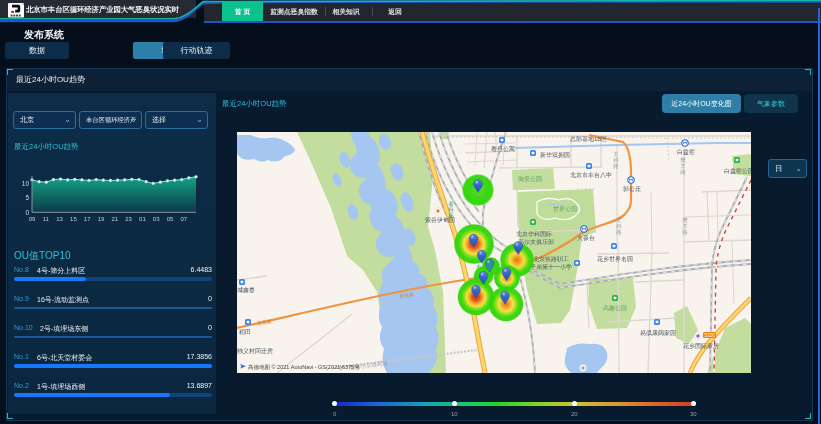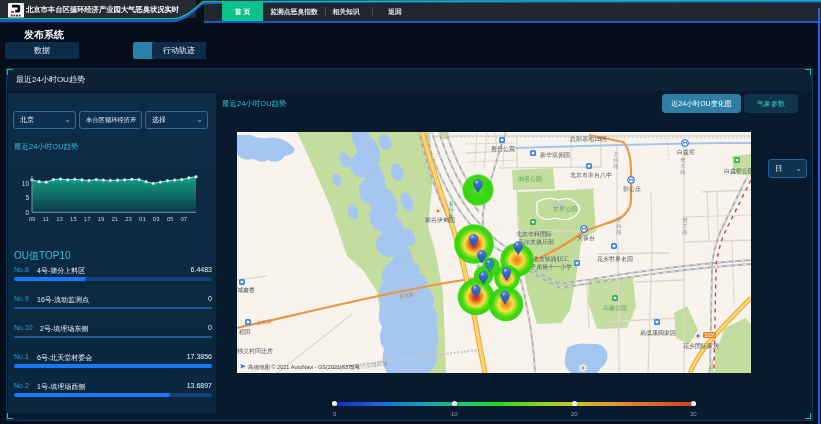--- a/index.html
+++ b/index.html
@@ -78,23 +78,23 @@
   </svg>
   <div class="abs" id="title">北京市丰台区循环经济产业园大气恶臭状况实时</div>
   <div class="abs navtab" id="tab-home" style="left:222px;width:41px;top:2px;">首 页</div>
   <div class="abs navtab" style="left:268px;width:52px;top:2px;">监测点恶臭指数</div>
   <div class="abs navtab" style="left:328px;width:36px;top:2px;">相关知识</div>
   <div class="abs navtab" style="left:380px;width:30px;top:2px;">返回</div>
   <div class="abs navdiv" style="left:325px;top:7px;"></div>
   <div class="abs navdiv" style="left:372px;top:7px;"></div>
 
   <div class="abs" id="pubsys">发布系统</div>
-  <div class="abs pbtn" style="left:5px;width:74px;">数据</div>
+  <div class="abs pbtn" style="left:5px;width:64px;">数据</div>
   <div class="abs pbtn active" style="left:88px;width:73px;">地图</div>
-  <div class="abs pbtn" style="left:152px;width:54px;">行动轨迹</div>
+  <div class="abs pbtn" style="left:163px;width:67px;">行动轨迹</div>
 
   <div class="abs" id="outer"></div>
   <div class="abs" id="outerhead">最近24小时OU趋势</div>
   <div class="abs corner" id="c-tl"></div>
   <div class="abs corner" id="c-tr"></div>
   <div class="abs corner" id="c-br"></div>
   <div class="abs corner" id="c-bl"></div>
 
   <div class="abs" id="leftpanel"></div>
   <div class="abs dd" style="left:13px;">北京<span class="chev">⌄</span></div>

